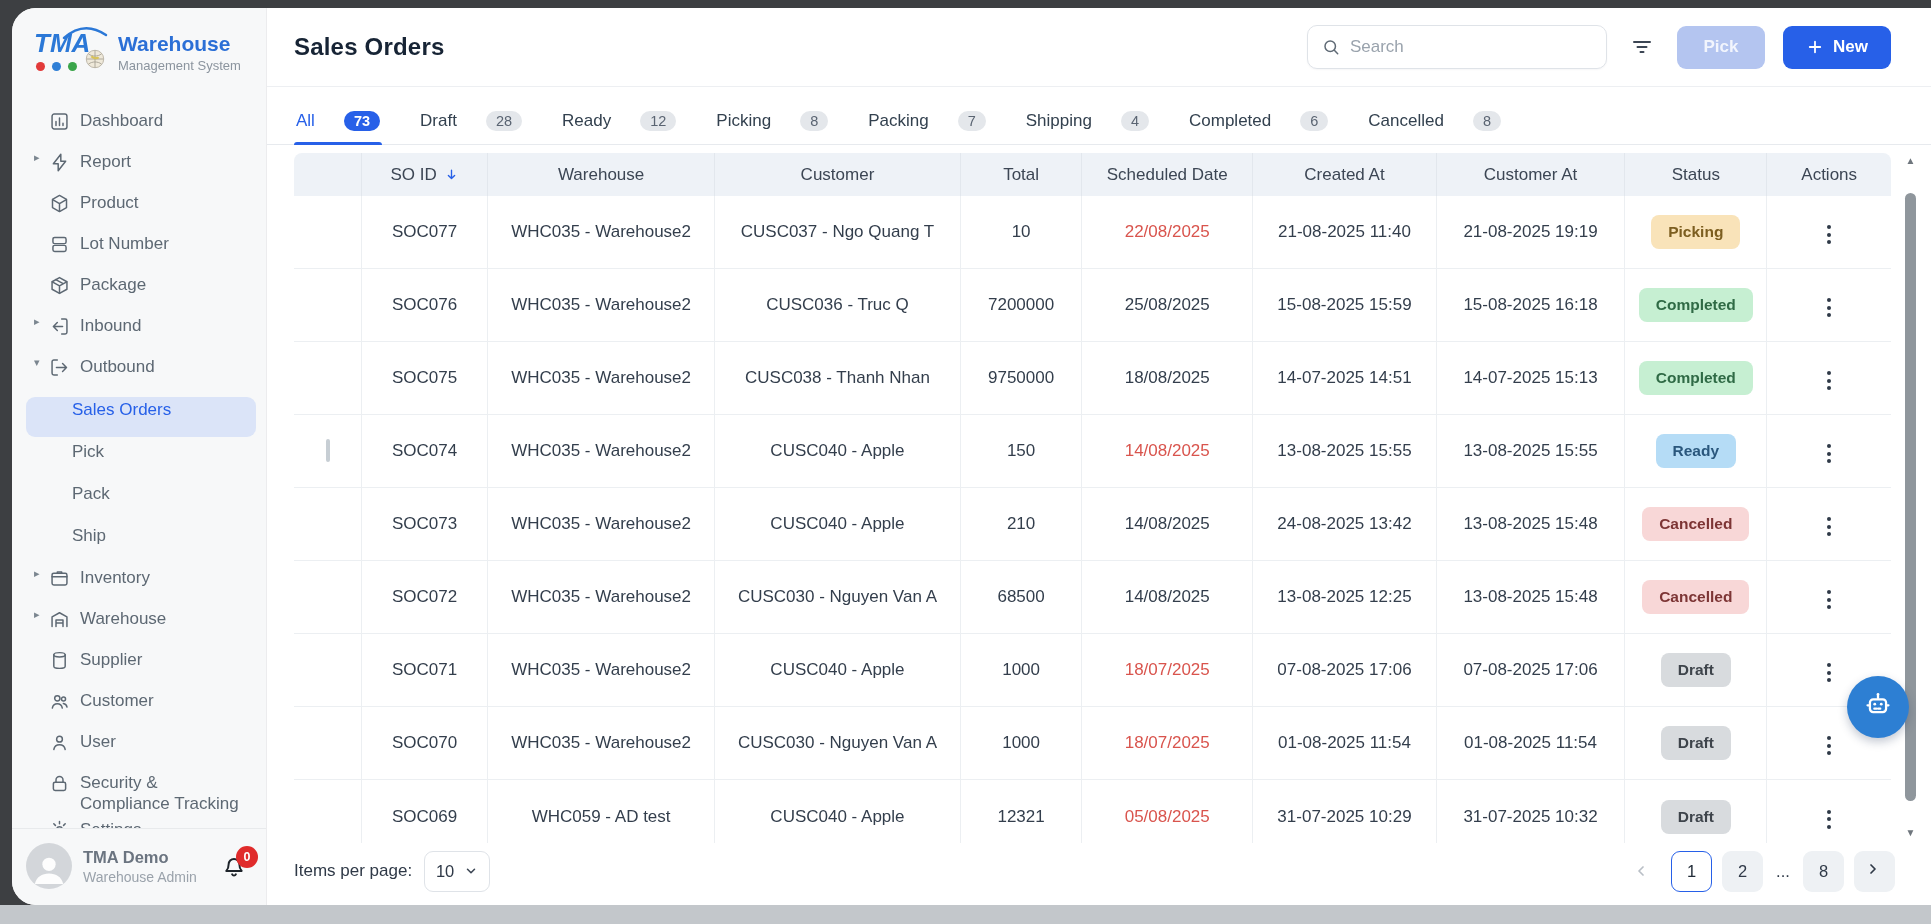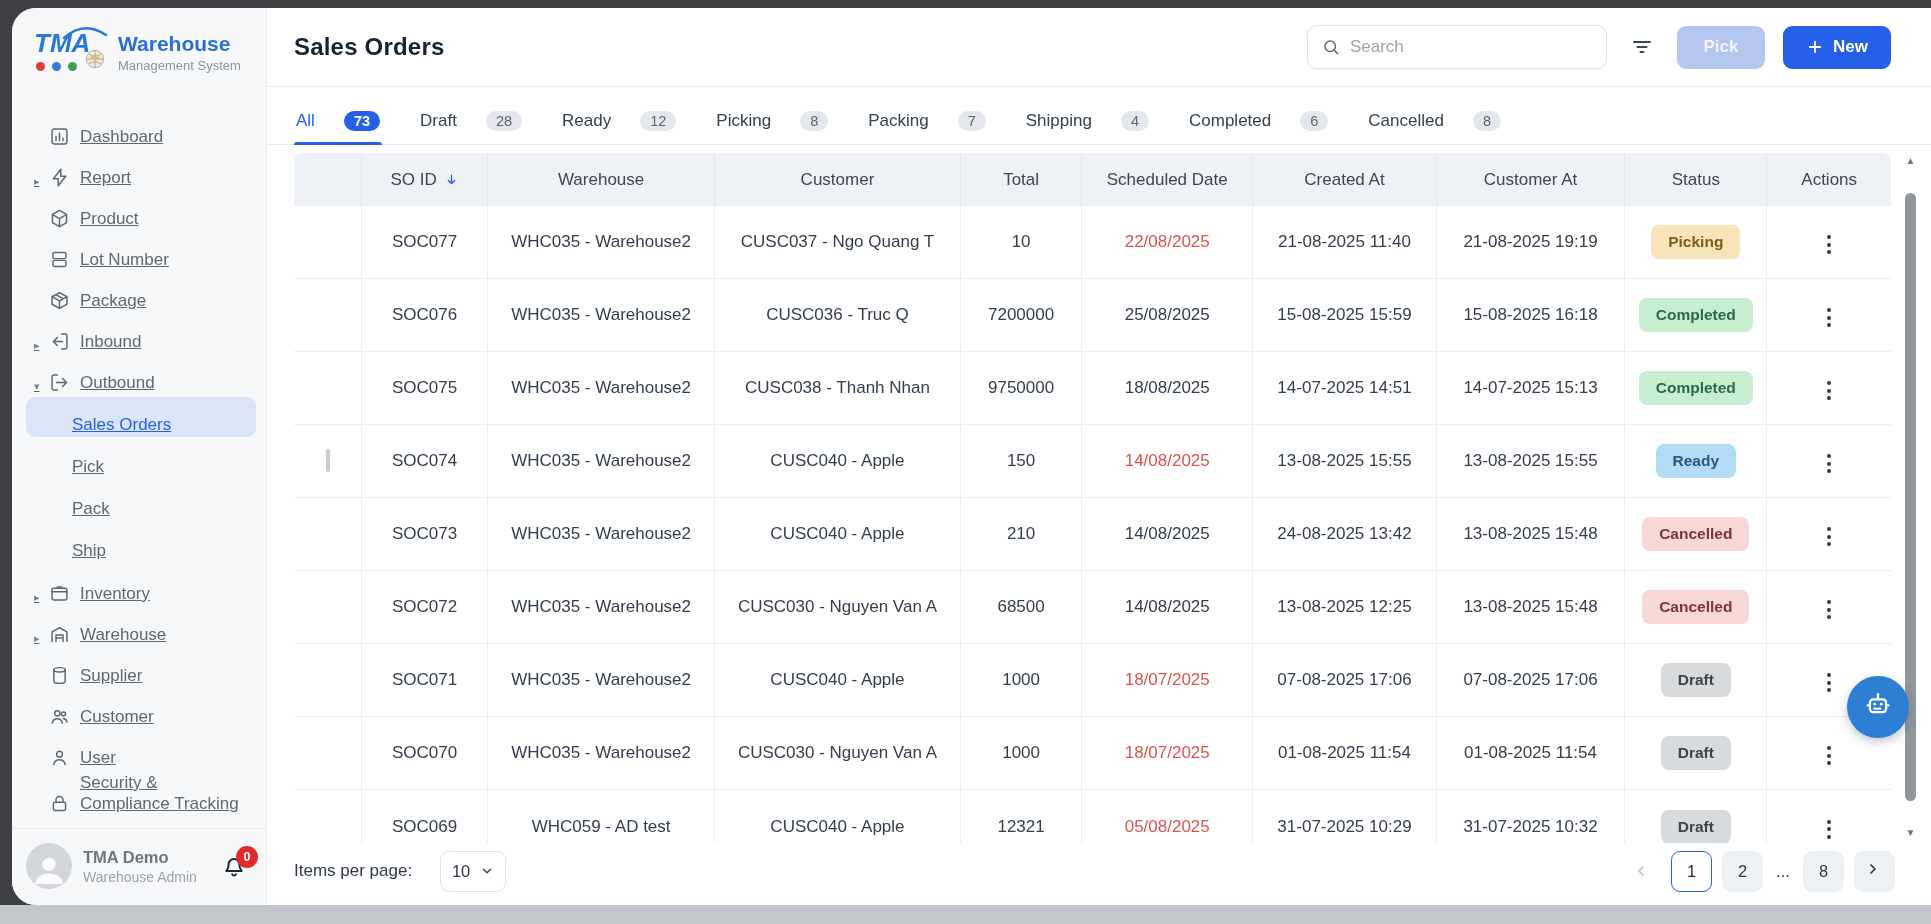--- a/index.html
+++ b/index.html
@@ -18,22 +18,22 @@
   .logo-mark { position:relative; width:74px; height:52px; }
   .logo-tma { font-size:26px; font-weight:700; font-style:italic; color:#2b78d7; letter-spacing:0; line-height:1; }
   .logo-swoosh { position:absolute; left:28px; top:-4px; }
   .logo-dots { display:flex; gap:7px; margin-top:6px; margin-left:2px; align-items:center; }
   .logo-dots i { width:9px; height:9px; border-radius:50%; display:block; }
   .logo-globe { position:absolute; right:2px; top:18px; }
   .logo-text .brand-name { font-size:21px; font-weight:700; color:#2b6fd6; line-height:1.15; margin-top:2px; }
   .logo-text .brand-tag { font-size:13px; color:#8b949e; margin-top:2px; }
 
   .nav { flex:1; padding:16px 10px 8px 14px; overflow:hidden; }
-  .side-item { display:flex; align-items:flex-end; min-height:41px; padding:2px 8px; cursor:pointer;
-               color:#5d6873; font-size:17px; border-radius:9px; position:relative;text-decoration:underline; }
+  .side-item { display:flex; align-items:flex-start; min-height:41px; padding:2px 8px; cursor:pointer;
+               color:#5d6873; font-size:17px; border-radius:9px; position:relative; }
   .side-item .caret { width:14px; font-size:11px; color:#7b8690; flex:0 0 14px; text-align:left; }
   .side-item .no-caret { width:14px; flex:0 0 14px; }
   .side-item .ic { width:22px; height:22px; margin-right:10px; flex:0 0 22px; display:flex; align-items:center; justify-content:center; color:#5d6873; }
   .side-item .lbl { line-height:1.25; max-width:168px; }
   .side-item.sub { padding-left:46px; min-height:40px; margin:2px 0; }
   .side-item.active { background:var(--sidebar-active-bg); color:var(--accent); font-weight:500; }
 
   .user-box { border-top:1px solid #e8eaec; padding:14px 18px 16px 14px; display:flex; align-items:center; gap:11px; }
   .avatar { width:46px; height:46px; border-radius:50%; background:#d3d6da; overflow:hidden; display:flex; align-items:flex-end; justify-content:center; flex:0 0 46px; }
   .user-meta { flex:1; min-width:0; }
@@ -66,21 +66,21 @@
   .tab { display:flex; align-items:center; gap:9px; padding:4px 2px 13px 2px; cursor:pointer; position:relative;
          font-size:17px; color:#33414f; }
   .tab .cnt { background:var(--badge-bg); color:var(--badge-text); border-radius:12px; padding:2px 10px; font-size:14.5px;margin-left:20px; }
   .tab.active { color:var(--accent); }
   .tab.active .cnt { background:var(--accent); color:#fff; font-weight:600; }
   .tab.active::after { content:""; position:absolute; left:0; right:0; bottom:-1px; height:3px; background:var(--accent); border-radius:3px 3px 0 0; }
 
   
   .table-zone { flex:1; padding:8px 40px 0 27px; overflow:hidden; position:relative; }
   table { width:100%; border-collapse:separate; border-spacing:0; table-layout:fixed; }
-  thead th { background:#eef2f7; font-size:17px; font-weight:400; color:#3c4654; height:53px;
+  thead th { background:#eef2f7; font-size:17px; font-weight:400; color:#3c4654; height:43px;
              border-left:1px solid #e2e7ed; white-space:nowrap; overflow:hidden; }
   thead th:first-child { border-left:none; border-radius:8px 0 0 0; }
   thead th:last-child { border-radius:0 8px 0 0; }
   th .th-inner { display:flex; align-items:center; justify-content:center; gap:7px; }
   tbody td { height:73px; text-align:center; font-size:17px; color:#333e4c;
              border-bottom:1px solid #eceff2; border-left:1px solid #eceff2; overflow:hidden; white-space:nowrap; }
   tbody td:first-child { border-left:none; }
   tbody tr:last-child td { border-bottom:none; }
   td.red { color:var(--red-date); }
   .cbx { width:22px; height:22px; border-radius:5px; margin:0 auto; }
@@ -101,21 +101,21 @@
   .v-scroll .track { flex:1; width:11px; position:relative; }
   .v-scroll .thumb { position:absolute; left:0; right:0; top:4%; height:92%; background:#8f969c; border-radius:6px; }
 
   
   .fab { position:absolute; right:22px; top:668px; width:62px; height:62px; border-radius:50%;
          background:var(--fab-bg); display:flex; align-items:center; justify-content:center;
          box-shadow:0 4px 10px rgba(20,40,80,.25); cursor:pointer; z-index:5; }
 
   
   .footer { height:62px; display:flex; align-items:center; justify-content:space-between; padding:0 36px 6px 27px; }
-  .ipp { display:flex; align-items:center; gap:28px; font-size:17px; color:#2f3947; }
+  .ipp { display:flex; align-items:center; gap:12px; font-size:17px; color:#2f3947; }
   .ipp-select { width:66px; height:41px; border:1px solid #dfe3e8; border-radius:9px; display:flex; align-items:center;
                 justify-content:center; gap:10px; font-size:16.5px; color:#2f3947; cursor:pointer; background:#fff; }
   .pager { display:flex; align-items:center; gap:10px; }
   .pg { min-width:41px; height:41px; border-radius:9px; display:flex; align-items:center; justify-content:center;
         font-size:16.5px; color:#2f3947; cursor:pointer; background:#eef1f4; border:1px solid transparent; }
   .pg.prev { background:transparent; color:#b9bfc6; }
   .pg.next { background:#eef1f4; }
   .pg.active { background:#fff; border:1px solid var(--accent); color:#222c38; }
   .pg.ellipsis { background:transparent; min-width:20px; }
 </style>

